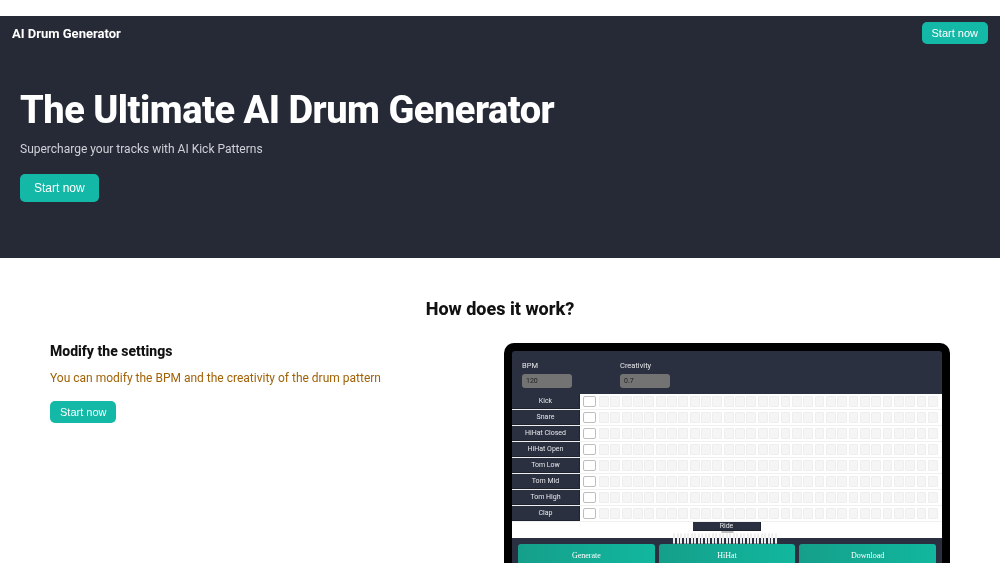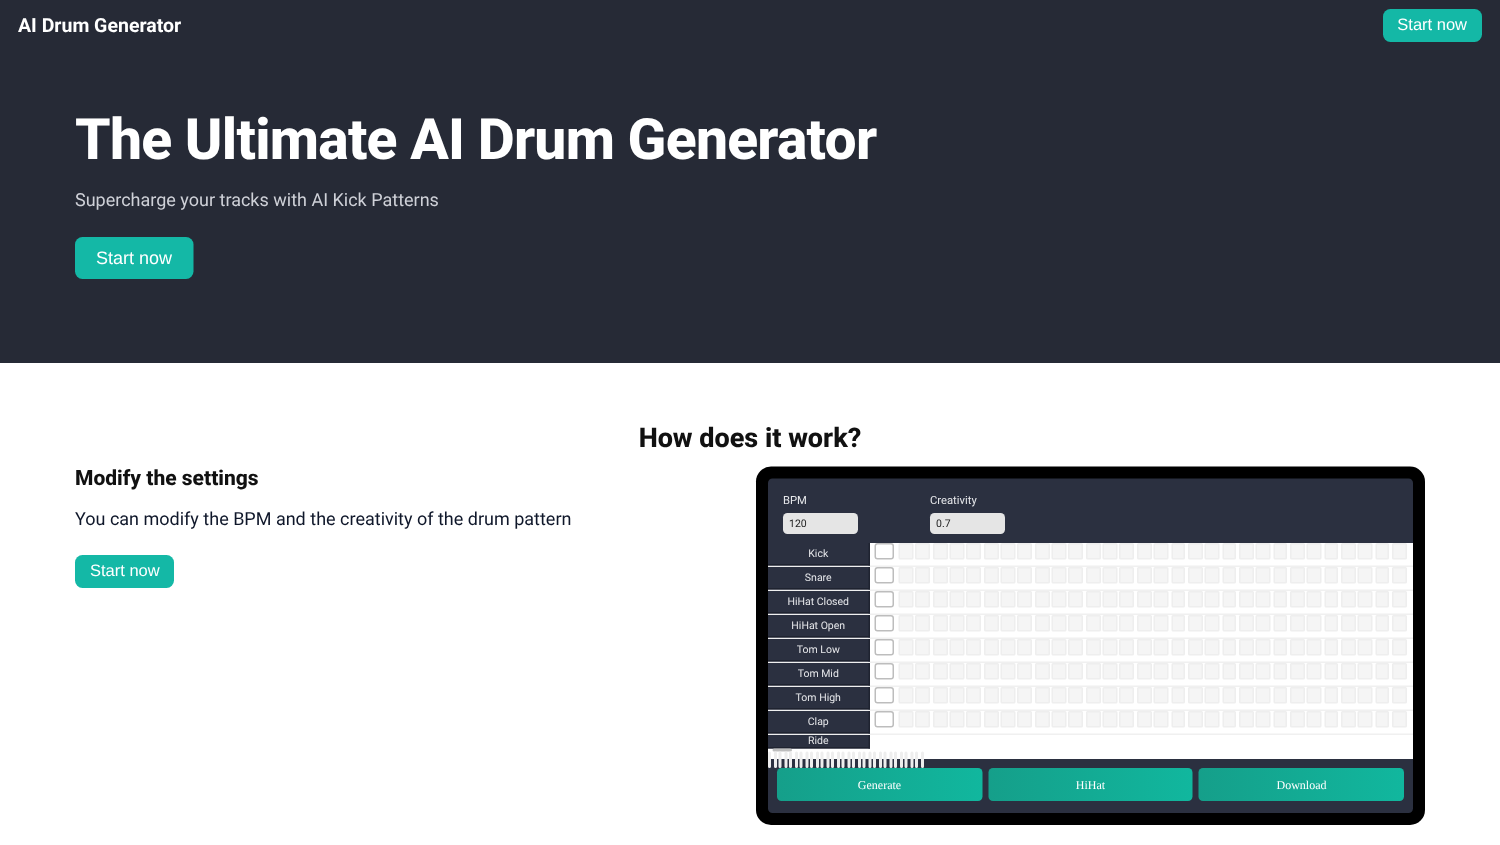--- a/index.html
+++ b/index.html
@@ -2,55 +2,56 @@
 <html><head>
 <meta charset="utf-8">
 <style>
   * { box-sizing: border-box; margin: 0; padding: 0; }
   html, body { width: 1000px; font-family: -apple-system, BlinkMacSystemFont, "Segoe UI", Roboto, Helvetica, Arial, sans-serif; background: #fff; color: #111; }
   
   .topbar {
     width: 100%; height: 34px; background: #262a36;
     display: flex; align-items: center; justify-content: space-between;
     padding: 0 12px;
+    margin-top: 16px;
   }
   .brand { color: #fff; font-size: 13px; font-weight: 700; }
   .btn-primary {
     background: #14b8a6; color: #fff; border: none; border-radius: 5px;
     font-size: 11px; padding: 5px 10px; cursor: pointer;
   }
   
-  .hero { background: #262a36; padding: 38px 50px 56px; color: #fff; }
+  .hero { background: #262a36; padding: 38px 20px 56px; color: #fff; }
   .hero-title { font-size: 38px; font-weight: 800; letter-spacing: -0.5px; }
   .hero-sub { font-size: 12px; color: #cfd1d8; margin-top: 10px; }
   .hero .btn-primary { margin-top: 18px; padding: 7px 14px; font-size: 12px; }
   
   .section { padding: 40px 50px 30px; }
-  .section-title { text-align: center; font-size: 18px; font-weight: 800; margin-bottom: 8px; }
+  .section-title { text-align: center; font-size: 18px; font-weight: 800; margin-bottom: 24px; }
   .row { display: flex; gap: 30px; align-items: flex-start; }
   .col-left { flex: 0 0 44%; }
   .col-right { flex: 1; display:flex; justify-content:flex-end; }
   .subhead { font-size: 14px; font-weight: 800; margin-bottom: 8px; }
-  .desc { font-size: 12px; color: #0f172a; margin-bottom: 16px; margin-top: 12px; }
+  .desc { font-size: 12px; color: #a16207; margin-bottom: 16px; margin-top: 12px; }
   
   .device {
     width: 446px; border-radius: 10px; background: #000; padding: 8px;
   }
   .screen {
     background: #2b3040; border-radius: 3px; width: 100%; overflow: hidden;
     font-size: 8px; color: #e6e7ea;
   }
   .scr-top { display:flex; gap: 48px; padding: 10px 10px 6px; }
   .scr-field label { display:block; font-size: 7.5px; margin-bottom: 4px; }
   .scr-input {
-    background:#e5e5e5; border-radius:3px; height:14px; padding:1px 4px;
+    background:#737373; border-radius:3px; height:14px; padding:1px 4px;
     color:#222; font-size:7px; display:flex; align-items:center; width:50px;
   }
   .grid-area { background:#fff; padding:0; }
-  .track-row { display:flex; align-items:flex-start; height:16px; border-bottom:1px solid #f0f0f0; }
+  .track-row { display:flex; align-items:center; height:16px; border-bottom:1px solid #f0f0f0; }
   .track-row:last-child { border-bottom:none;flex-direction:column; }
   .track-label {
     width: 68px; background:#2b3040; color:#e6e7ea; font-size:7px;
     display:flex; align-items:center; justify-content:center; height:100%;
     border-right:1px solid #1f2330; border-bottom:1px solid #1f2330;
   }
   .track-first {
     width: 13px; height:11px; margin-left:3px; margin-right:3px;
     border:1px solid #bdbdbd; border-radius:2px; background:#fff;
   }

